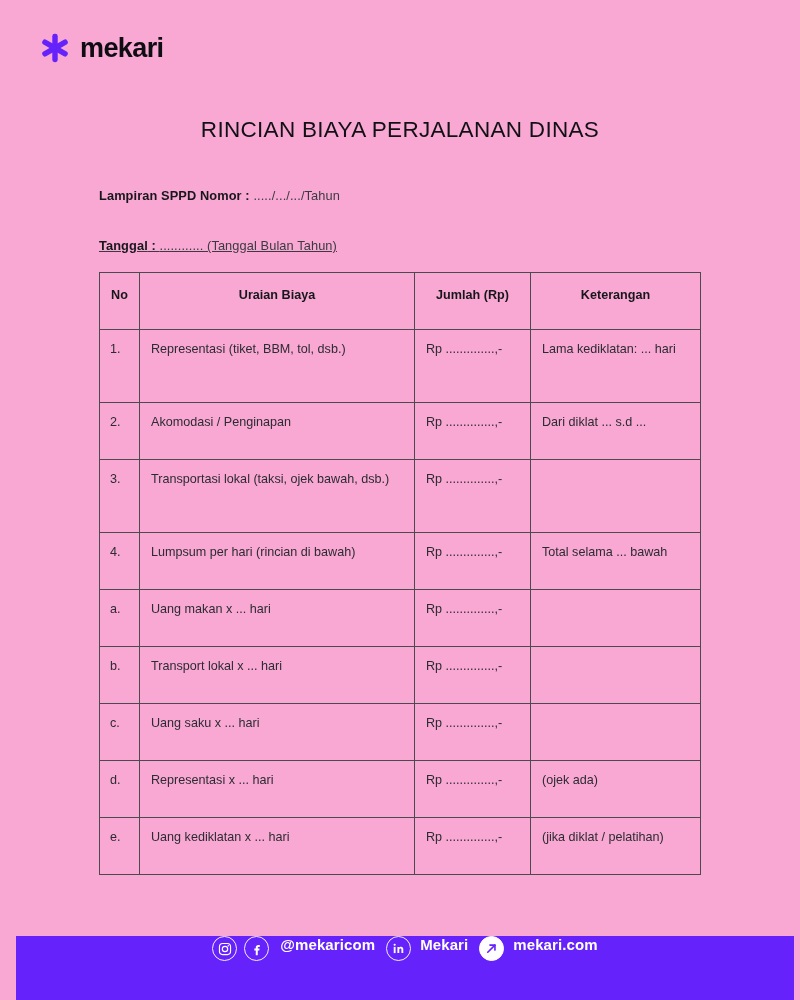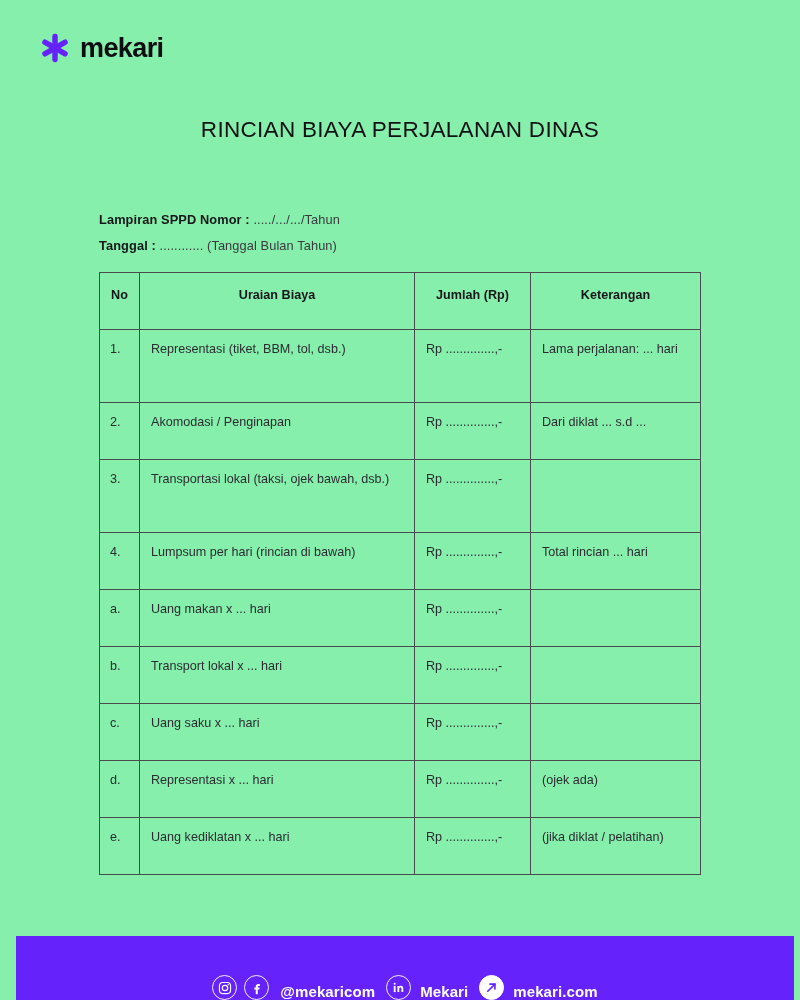--- a/index.html
+++ b/index.html
@@ -9,21 +9,21 @@
     height: 1000px;
     background: #ffffff;
     font-family: "Liberation Sans", sans-serif;
     overflow: hidden;
   }
 
   .page {
     position: relative;
     width: 800px;
     height: 1000px;
-    background: #86efac;
+    background: #f9a8d4;
   }
 
   
   .logo-row {
     position: absolute;
     left: 40px;
     top: 33px;
     display: flex;
     align-items: center;
     gap: 10px;
@@ -55,22 +55,22 @@
   }
 
   
   .meta {
     position: absolute;
     left: 99px;
     font-size: 12.8px;
     color: #3a3a40;
     letter-spacing: 0.1px;
   }
-  .meta.line1 { top: 212px; }
-  .meta.line2 { top: 238px; }
+  .meta.line1 { top: 188px; }
+  .meta.line2 { top: 238px; text-decoration: underline; }
   .meta b { font-weight: bold; color: #17171b; }
 
   
   .cost-table {
     position: absolute;
     left: 99px;
     top: 272px;
     width: 601px;
     border-collapse: collapse;
     table-layout: fixed;
@@ -106,21 +106,21 @@
 
   
   .footer {
     position: absolute;
     left: 16px;
     right: 6px;
     bottom: 0;
     height: 64px;
     background: #6622fa;
     display: flex;
-    align-items: flex-end;
+    align-items: flex-start;
     justify-content: center;
     gap: 9px;
   }
   .fo-icon {
     width: 25px;
     height: 25px;
     border-radius: 50%;
     border: 1.4px solid rgba(255,255,255,0.92);
     display: flex;
     align-items: center;
@@ -176,39 +176,39 @@
         <th class="col-uraian">Uraian Biaya</th>
         <th class="col-jumlah">Jumlah (Rp)</th>
         <th class="col-ket">Keterangan</th>
       </tr>
     </thead>
     <tbody>
       <tr class="r-tall">
         <td class="col-no">1.</td>
         <td class="col-uraian">Representasi (tiket, BBM, tol, dsb.)</td>
         <td class="col-jumlah">Rp ..............,-</td>
-        <td class="col-ket">Lama perjalanan: ... hari</td>
+        <td class="col-ket">Lama kediklatan: ... hari</td>
       </tr>
       <tr class="r-med">
         <td class="col-no">2.</td>
         <td class="col-uraian">Akomodasi / Penginapan</td>
         <td class="col-jumlah">Rp ..............,-</td>
         <td class="col-ket">Dari diklat ... s.d ...</td>
       </tr>
       <tr class="r-tall">
         <td class="col-no">3.</td>
         <td class="col-uraian">Transportasi lokal (taksi, ojek bawah, dsb.)</td>
         <td class="col-jumlah">Rp ..............,-</td>
         <td class="col-ket"></td>
       </tr>
       <tr class="r-med">
         <td class="col-no">4.</td>
         <td class="col-uraian">Lumpsum per hari (rincian di bawah)</td>
         <td class="col-jumlah">Rp ..............,-</td>
-        <td class="col-ket">Total rincian ... hari</td>
+        <td class="col-ket">Total selama ... bawah</td>
       </tr>
       <tr class="r-med">
         <td class="col-no">a.</td>
         <td class="col-uraian">Uang makan x ... hari</td>
         <td class="col-jumlah">Rp ..............,-</td>
         <td class="col-ket"></td>
       </tr>
       <tr class="r-med">
         <td class="col-no">b.</td>
         <td class="col-uraian">Transport lokal x ... hari</td>

